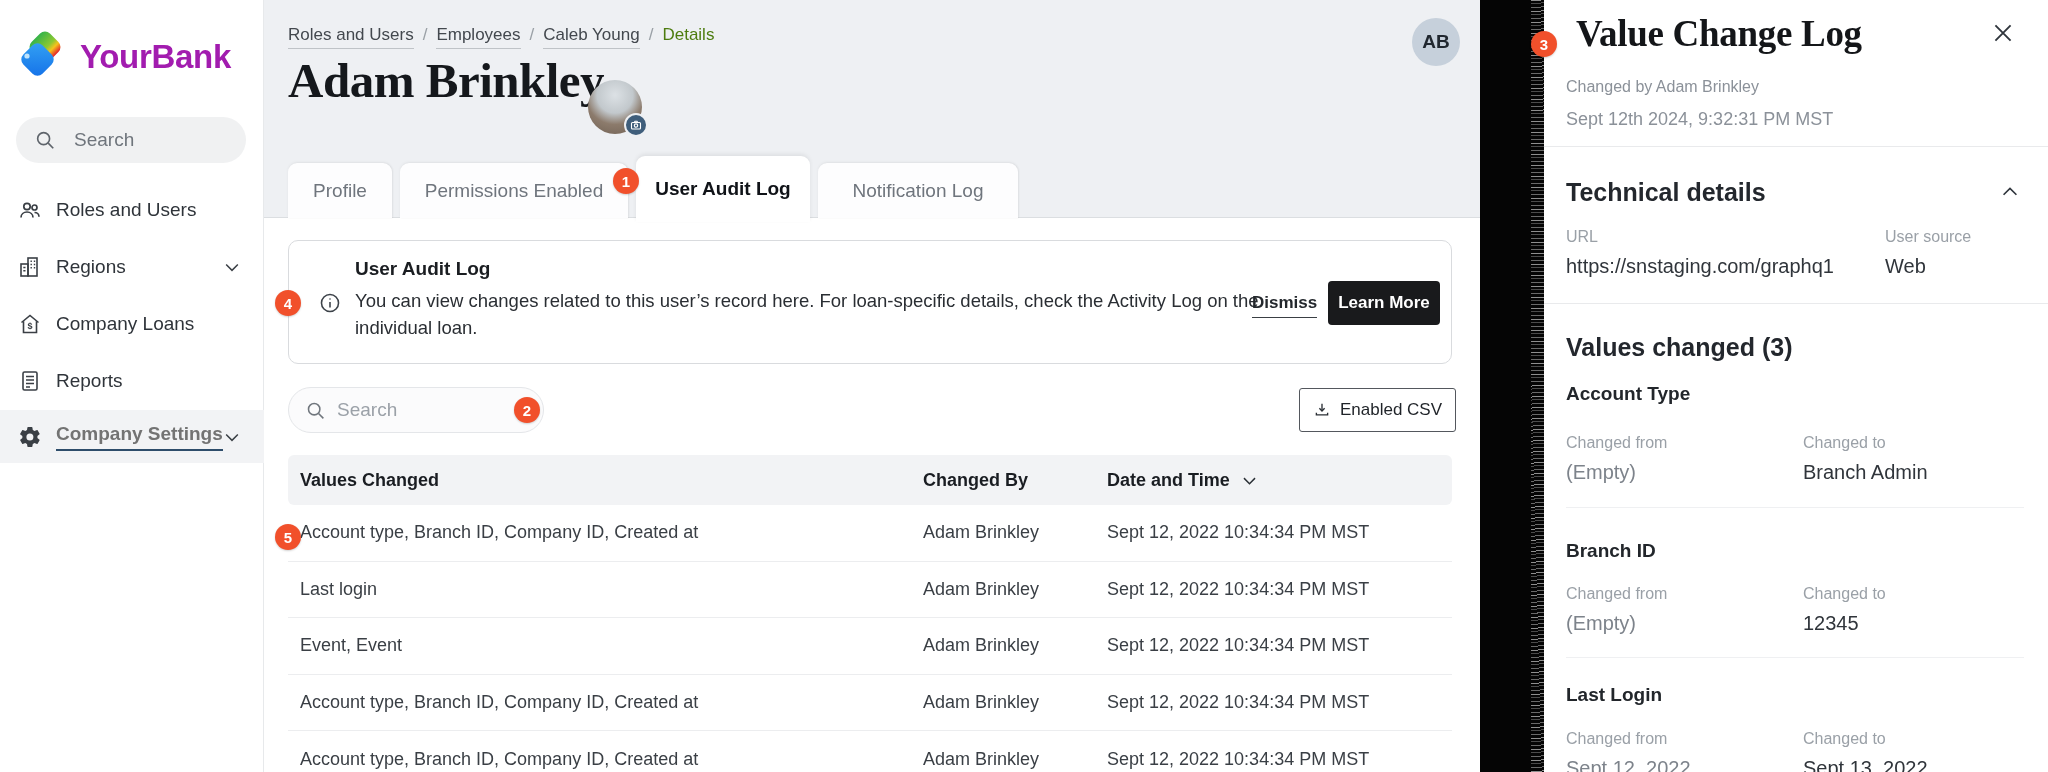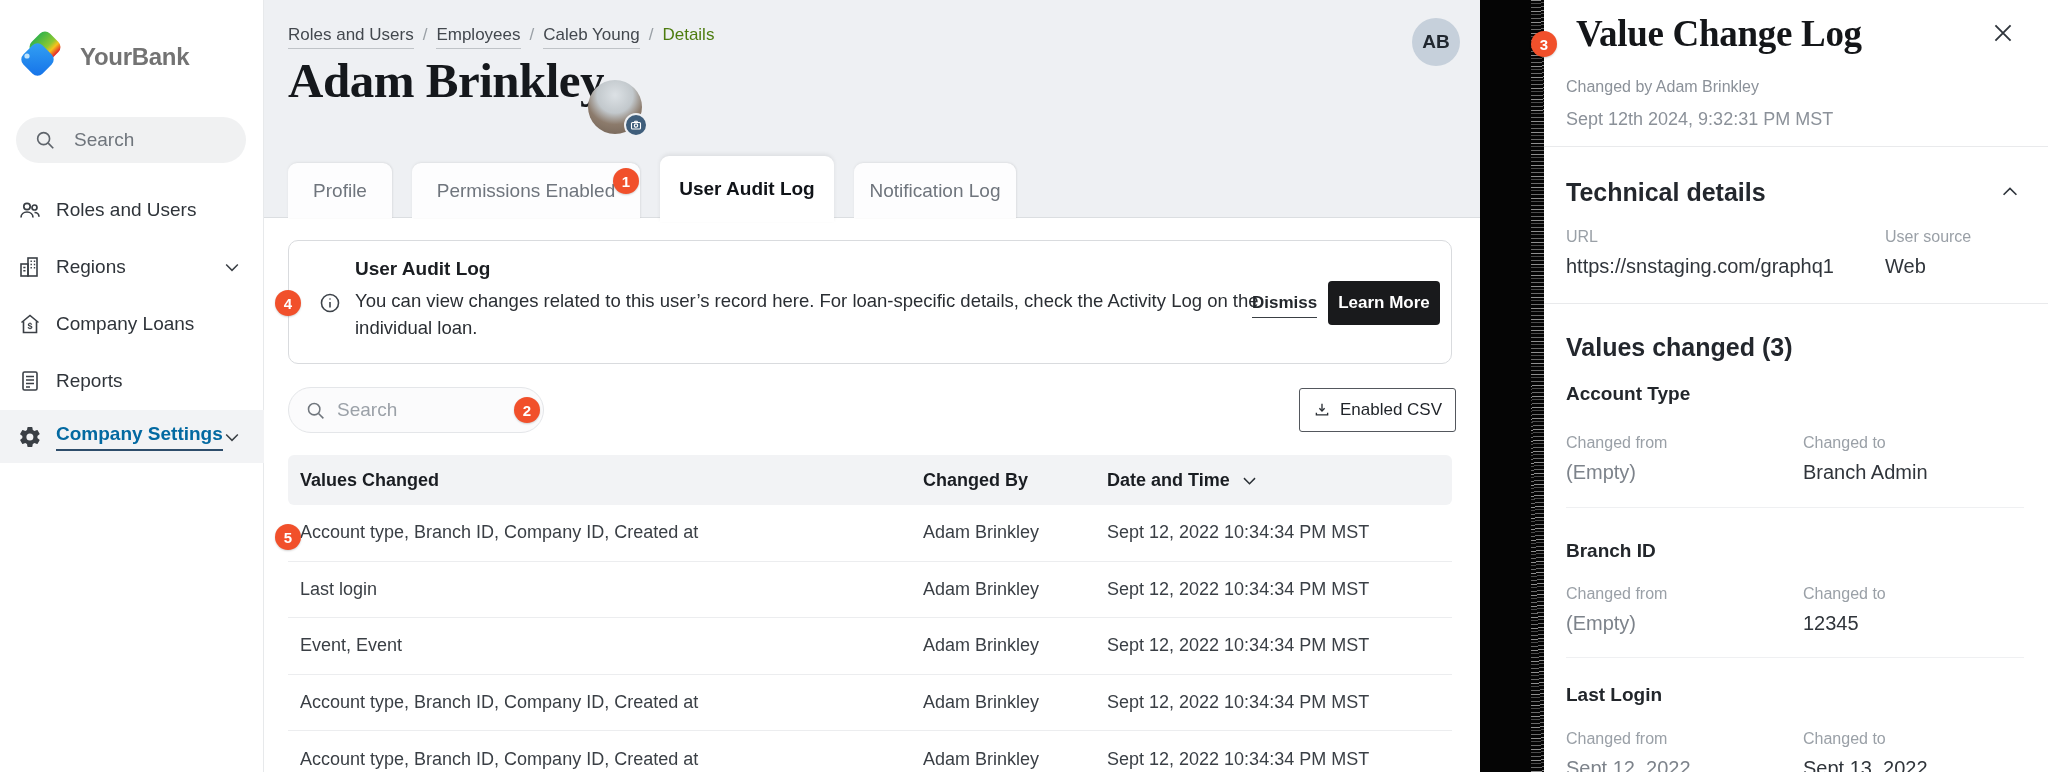--- a/index.html
+++ b/index.html
@@ -4,47 +4,47 @@
 <style>
   * { box-sizing: border-box; margin: 0; padding: 0; }
   html,body { width:2048px; height:772px; }
   body { font-family:"Liberation Sans","DejaVu Sans",sans-serif; background:#fff; }
   .screen { position:relative; width:2048px; height:772px; overflow:hidden; background:#fff; }
 
   
   .sidebar { position:absolute; left:0; top:0; width:264px; height:772px; background:#fff; border-right:1px solid #E7E9EB; z-index:1; }
   .logo-row { position:absolute; left:16px; top:30px; display:flex; align-items:center; gap:10px; }
   .logo-mark { width:54px; height:54px; }
-  .logo-text { font-size:24px; font-weight:800; color:#737373; letter-spacing:-0.3px; }
+  .logo-text { font-size:33px; font-weight:800; color:#a21caf; letter-spacing:-0.3px; }
   .side-search { position:absolute; left:16px; top:117px; width:230px; height:46px; background:#F0F1F2; border:none; border-radius:23px; }
   .side-search input { position:absolute; left:58px; top:0; width:160px; height:46px; border:none; background:transparent; outline:none; font-size:19px; color:#4A5057; font-family:inherit; }
   .side-search input::placeholder { color:#6F757C; }
   .side-search .mag { position:absolute; left:18px; top:12px; width:22px; height:22px; color:#5E646B; }
   .nav-item { position:absolute; left:0; width:264px; height:56px; display:flex; align-items:center; padding-left:18px; gap:14px; font-size:19px; color:#2F343A; cursor:pointer; }
   .nav-item .nav-icon { width:24px; height:24px; color:#3A3F45; flex:0 0 24px; }
   .nav-item .chev { position:absolute; right:22px; width:20px; height:20px; color:#3A3F45; }
   .nav-item.active { background:#F2F3F5; height:53px; }
-  .nav-item.active .nav-label { font-weight:700; color:#0369a1; border-bottom:2px solid #2E4D6B; padding-bottom:4px; }
+  .nav-item.active .nav-label { font-weight:700; color:#737373; border-bottom:2px solid #2E4D6B; padding-bottom:4px; }
 
   
   .main { position:absolute; left:264px; top:0; width:1216px; height:772px; background:#fff; }
   .topband { position:absolute; left:0; top:0; width:1216px; height:218px; background:#EEF0F3; border-bottom:1px solid #DBDEE1; }
   .breadcrumb { position:absolute; left:24px; top:25px; display:flex; align-items:baseline; gap:9px; font-size:17px; }
   .crumb { color:#43484E; border-bottom:1px solid #BFC3C7; padding-bottom:3px; cursor:pointer; }
   .crumb-sep { color:#9AA0A6; }
   .crumb-current { color:#4d7c0f; }
   .avatar-ab { position:absolute; left:1148px; top:18px; width:48px; height:48px; border-radius:50%; background:#C6D0DB; color:#20272F; font-size:19px; font-weight:700; display:flex; align-items:center; justify-content:center; cursor:pointer; }
   .page-title { position:absolute; left:24px; top:52px; font-family:"Liberation Serif","DejaVu Serif",serif; font-size:49px; font-weight:700; color:#15181C; letter-spacing:-0.5px; }
   .photo { position:absolute; left:324px; top:80px; width:54px; height:54px; border-radius:50%; background:radial-gradient(circle at 50% 28%, #DCE1E5 0%, #C2C8CC 38%, #8C7B6C 62%, #6E5F52 100%); cursor:pointer; }
   .photo .cam-badge { position:absolute; right:-6px; bottom:-3px; width:24px; height:24px; border-radius:50%; background:#3F5E7B; border:2.5px solid #EEF0F3; display:flex; align-items:center; justify-content:center; }
   .photo .cam-badge svg { width:12px; height:12px; color:#fff; }
 
-  .tabs { position:absolute; left:24px; top:156px; height:66px; display:flex; align-items:flex-end; gap:20px; z-index:2;text-align:right; }
+  .tabs { position:absolute; left:24px; top:156px; height:66px; display:flex; align-items:flex-end; gap:8px; z-index:2;text-align:right; }
   .tab { height:55px; margin-bottom:4px; background:#FDFDFE; border-radius:9px 9px 0 0; color:#6F757D; display:flex; align-items:center; justify-content:center; font-size:19px; box-shadow:0 -1px 3px rgba(0,0,0,.05), 1px 0 2px rgba(0,0,0,.05); cursor:pointer; }
-  .tab-1 { width:104px; } .tab-2 { width:228px; } .tab-3 { width:174px; } .tab-4 { width:162px;margin-top:36px; }
+  .tab-1 { width:104px; } .tab-2 { width:228px; } .tab-3 { width:174px; } .tab-4 { width:200px;margin-top:36px; }
   .tab.active { height:66px; margin-bottom:0; background:#fff; font-weight:700; color:#101318; box-shadow:0 -2px 4px rgba(0,0,0,.07); }
 
   .banner { position:absolute; left:24px; top:240px; width:1164px; height:124px; background:#fff; border:1px solid #D9DBDE; border-radius:10px; }
   .banner .info-ic { position:absolute; left:30px; top:51px; width:22px; height:22px; color:#3C4249; }
   .banner-title { position:absolute; left:66px; top:17px; font-size:19px; font-weight:700; color:#1A1D21; }
   .banner-body { position:absolute; left:66px; top:46px; width:905px; font-size:18.5px; line-height:27px; color:#2A2E33; }
   .dismiss { position:absolute; left:963px; top:52px; font-size:17px; font-weight:600; color:#24282D; border-bottom:1.5px solid #3A3F44; padding-bottom:4px; cursor:pointer; }
   .learn-more { position:absolute; left:1039px; top:40px; width:112px; height:44px; background:#191A1C; color:#fff; font-size:17px; font-weight:600; border:none; border-radius:4px; display:flex; align-items:center; justify-content:center; cursor:pointer; font-family:inherit; }
 
   .tbl-search { position:absolute; left:24px; top:387px; width:256px; height:46px; background:#FBFBFC; border:1px solid #E4E6E9; border-radius:23px; }

